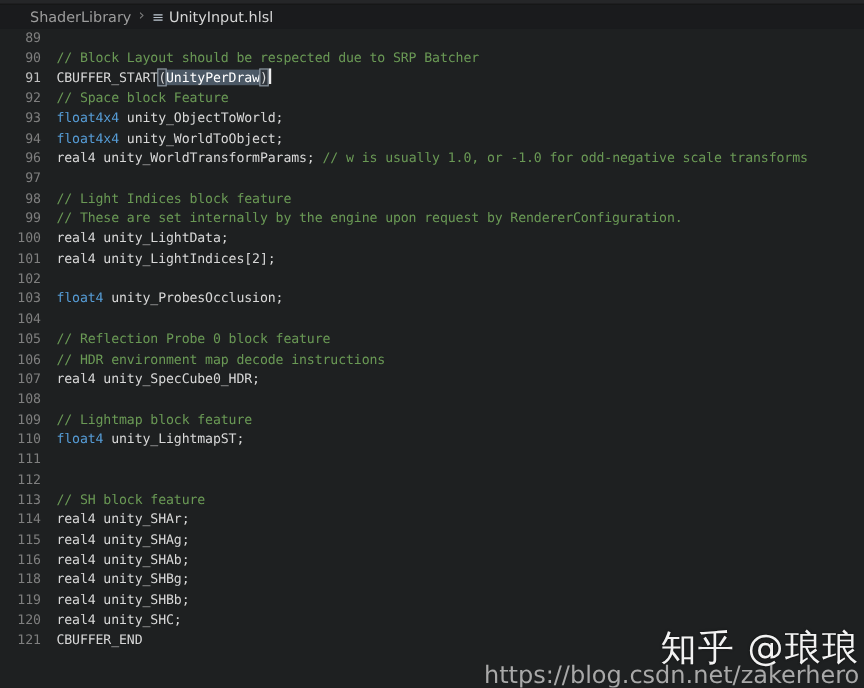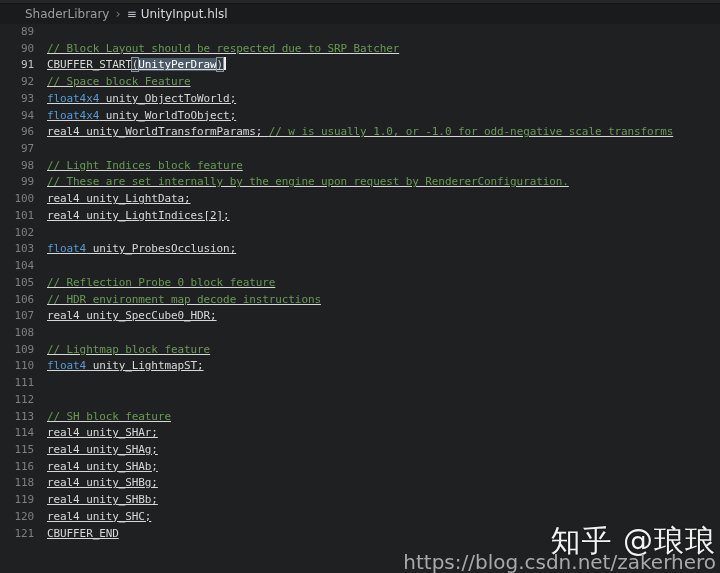--- a/index.html
+++ b/index.html
@@ -22,21 +22,21 @@
   .file-crumb{display:flex;align-items:center;gap:4px;color:var(--file-fg);cursor:pointer;}
   .file-icon{color:#b9c2cc;font-size:12px;line-height:1;}
 
   .editor{position:absolute;top:24px;left:0;right:0;bottom:0;overflow:hidden;
     font-family:"DejaVu Sans Mono","Liberation Mono",monospace;
     font-size:11px;letter-spacing:-0.1px;}
   .line{height:16.72px;line-height:16.72px;white-space:pre;display:flex;}
   .ln{display:inline-block;width:34px;text-align:right;color:var(--gutter-fg);
     flex:0 0 34px;user-select:none;}
   .ln.cur{color:var(--gutter-cur);}
-  .code{padding-left:13px;color:var(--plain);text-decoration:underline;}
+  .code{padding-left:13px;color:var(--plain);}
   .tok-comment{color:var(--comment);}
   .tok-type{color:var(--type);}
   .tok-plain{color:var(--plain);}
   .tok-selected{background:var(--sel-bg);color:#ffffff;}
   .tok-bracket{border:1px solid var(--bracket-border);background:var(--bracket-bg);
     margin:0 -1px;position:relative;}
   .cursor{display:inline-block;width:1.5px;height:13px;background:var(--cursor);
     vertical-align:-2px;margin-left:1px;}
 
   .watermark{position:absolute;right:4px;top:524px;text-align:right;pointer-events:none;}

